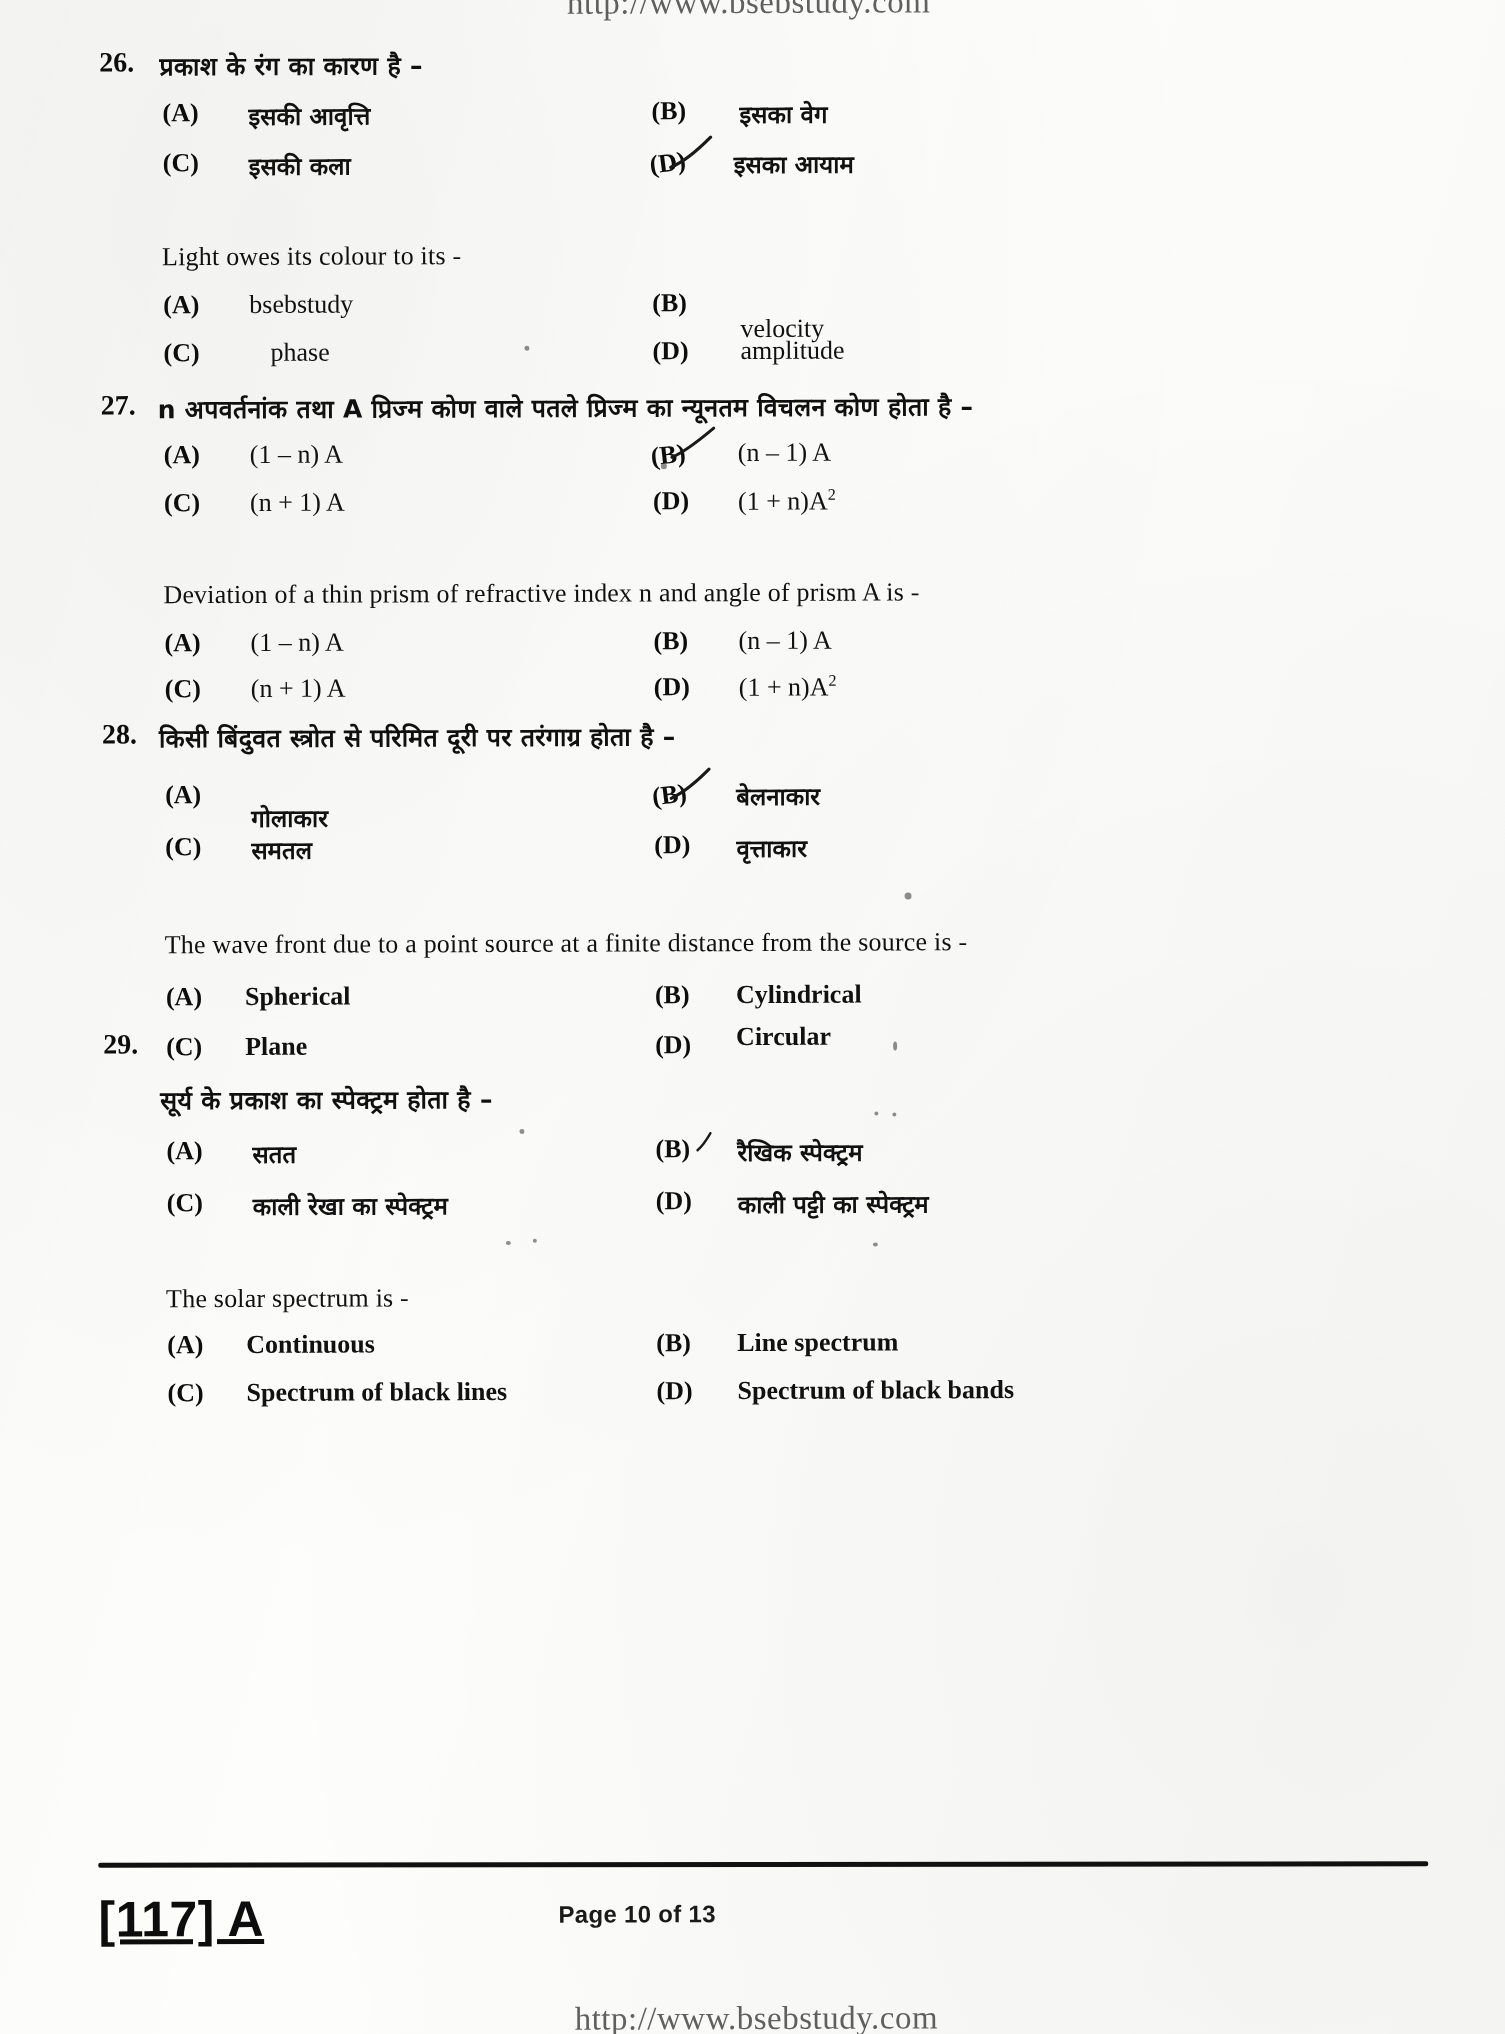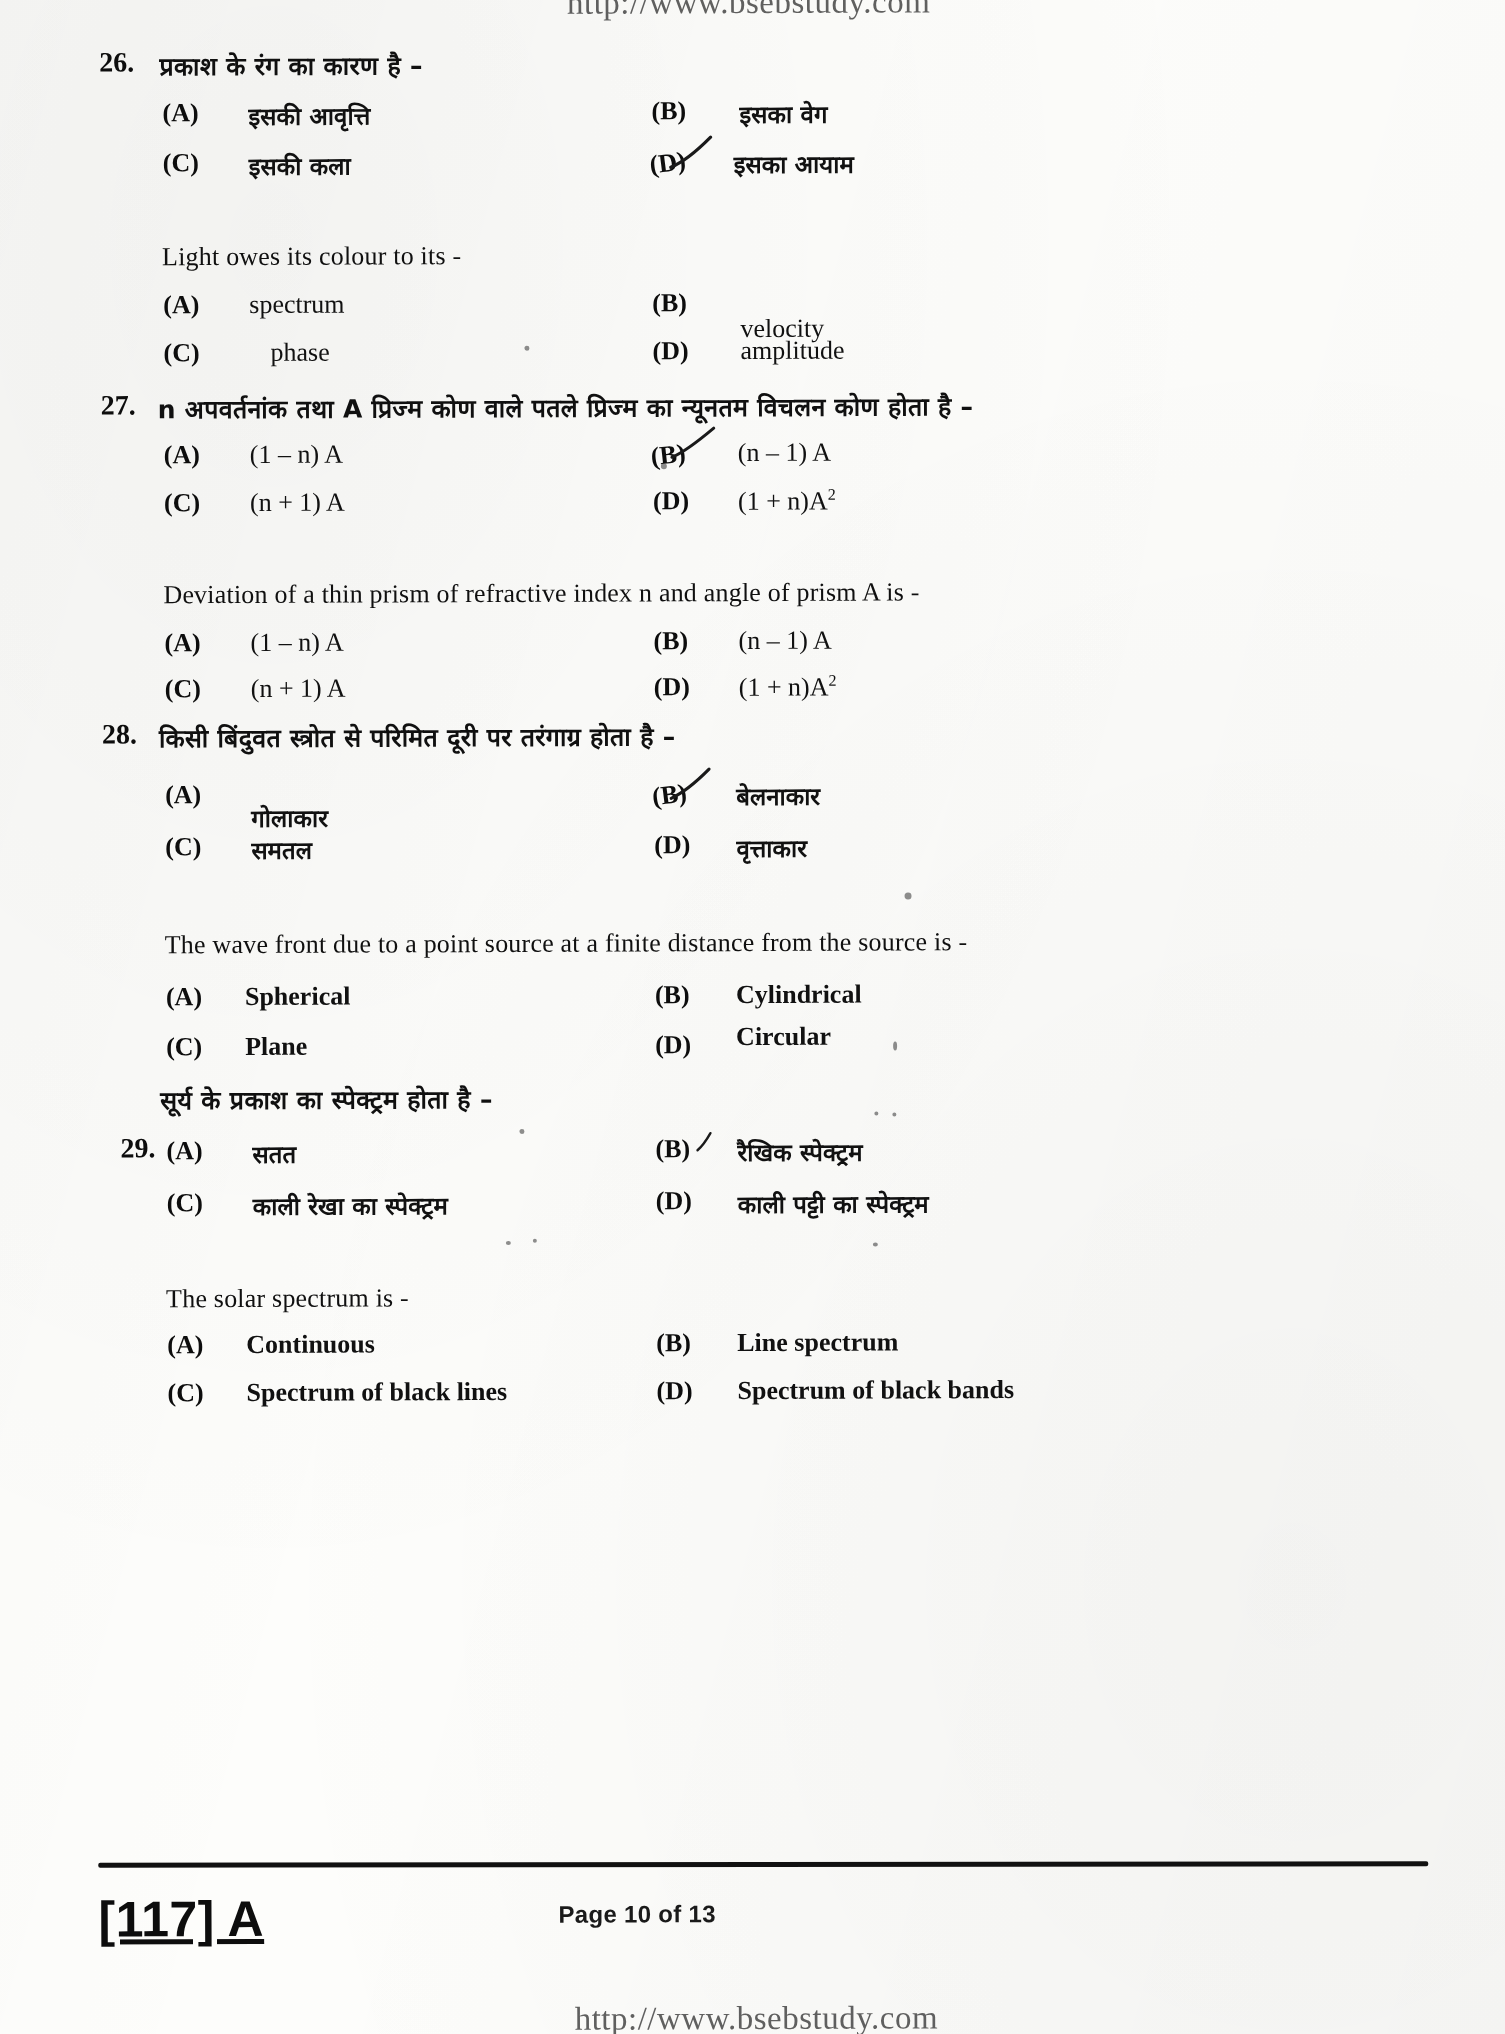--- a/index.html
+++ b/index.html
@@ -172,21 +172,21 @@
 
     <div class="tick" style="left:672px; top:133px;">
       <svg width="62" height="44" viewBox="0 0 62 44">
         <path d="M2 34 C12 30, 26 20, 42 4" stroke="#1a1a1a" stroke-width="3.2" fill="none" stroke-linecap="round"></path>
       </svg>
     </div>
 
     <div class="qtext en" style="left:165px; top:240px;">Light owes its colour to its -</div>
 
     <div class="olabel" style="left:166px; top:288px;">(A)</div>
-    <div class="otext en" style="left:252px; top:288px;">spectrum</div>
+    <div class="otext en" style="left:252px; top:288px;">bsebstudy</div>
 
     <div class="olabel" style="left:655px; top:288px;">(B)</div>
     <div class="otext en" style="left:743px; top:288px;margin-top:26px;">velocity</div>
 
     <div class="olabel" style="left:166px; top:336px;">(C)</div>
     <div class="otext en" style="left:252px; top:336px;margin-left:21px;">phase</div>
 
     <div class="olabel" style="left:655px; top:336px;">(D)</div>
     <div class="otext en" style="left:743px; top:336px;">amplitude</div>
 
@@ -257,21 +257,21 @@
 
     <div class="olabel" style="left:655px; top:980px;">(B)</div>
     <div class="otext en bold" style="left:736px; top:980px;">Cylindrical</div>
 
     <div class="olabel" style="left:166px; top:1030px;">(C)</div>
     <div class="otext en bold" style="left:245px; top:1030px;">Plane</div>
 
     <div class="olabel" style="left:655px; top:1030px;">(D)</div>
     <div class="otext en bold" style="left:736px; top:1022px;">Circular</div>
 
-    <div class="qnum" style="left:103px; top:1130px;margin-left:17px;">29.</div>
+    <div class="qnum" style="left:103px; top:1026px;">29.</div>
     <div class="qtext hi" style="left:160px; top:1080px;">सूर्य के प्रकाश का स्पेक्ट्रम होता है –</div>
 
     <div class="olabel" style="left:166px; top:1134px;">(A)</div>
     <div class="otext hi" style="left:252px; top:1135px;">सतत</div>
 
     <div class="olabel" style="left:655px; top:1134px;">(B)</div>
     <div class="otext hi" style="left:737px; top:1135px;">रैखिक स्पेक्ट्रम</div>
 
     <div class="olabel" style="left:166px; top:1186px;">(C)</div>
     <div class="otext hi" style="left:252px; top:1187px;">काली रेखा का स्पेक्ट्रम</div>

